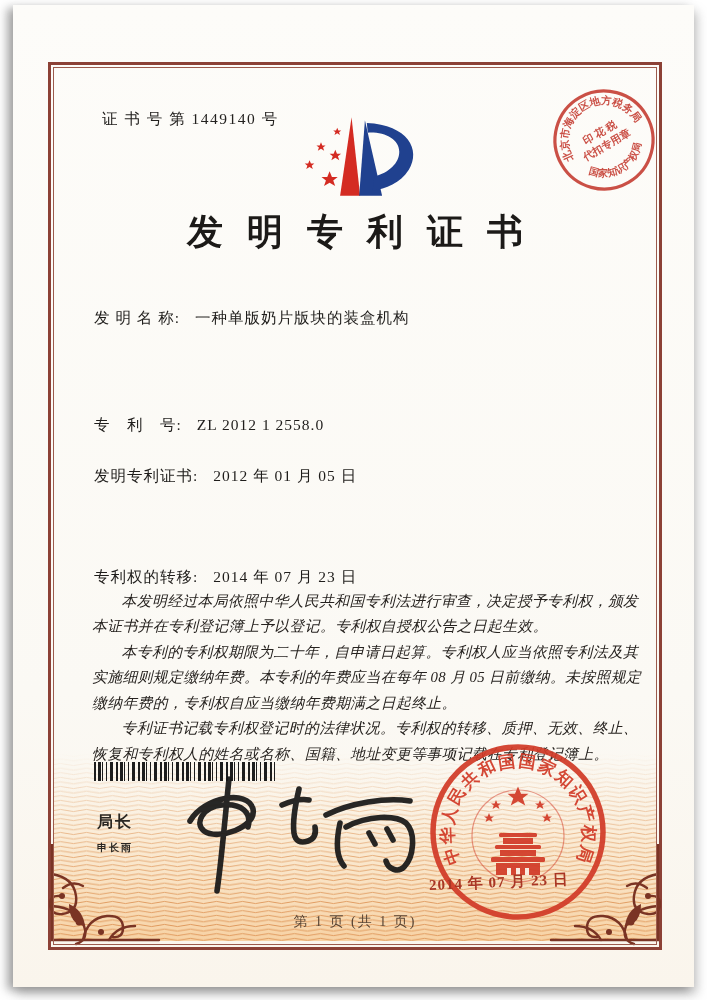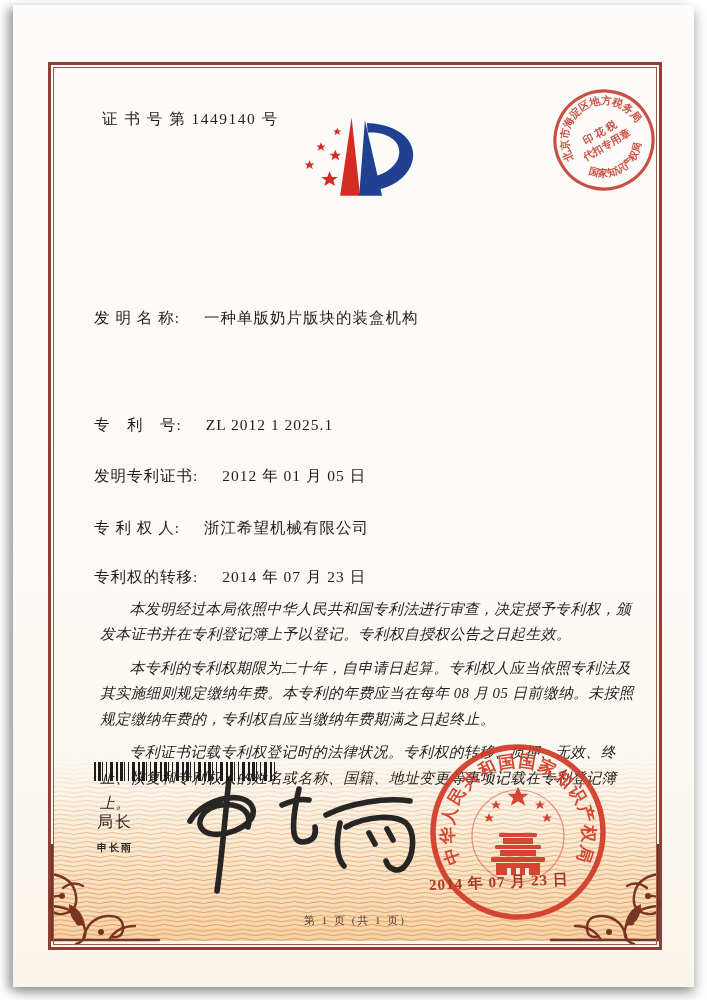--- a/index.html
+++ b/index.html
@@ -34,53 +34,53 @@
   .tax-stamp{position:absolute;left:488px;top:10px;}
   .doc-title{
     position:absolute;left:0;top:143px;width:100%;text-align:center;
     font-size:36px;font-weight:bold;color:#1c1a18;
     letter-spacing:24px;text-indent:24px;
   }
   .field{
     position:absolute;left:43px;font-size:15.5px;color:#1f1d1b;white-space:nowrap;
     letter-spacing:1px;
   }
-  .field .fvalue{margin-left:24px;}
+  .field .fvalue{margin-left:15px;}
   .paragraphs{
     position:absolute;left:41px;top:524px;width:552px;
     font-size:14.8px;line-height:1.72;color:#26221f;
     font-style:italic;
   }
-  .paragraphs p{margin:8px;text-indent:2em;letter-spacing:0.4px;}
+  .paragraphs p{margin:0;text-indent:2em;letter-spacing:0.4px;}
   .barcode{
     position:absolute;left:43px;top:697px;width:181px;height:19px;
     background:repeating-linear-gradient(90deg,
       #1d1d1d 0 2px,transparent 2px 4px,
       #1d1d1d 4px 7px,transparent 7px 8px,
       #1d1d1d 8px 9px,transparent 9px 12px,
       #1d1d1d 12px 13px,transparent 13px 16px,
       #1d1d1d 16px 19px,transparent 19px 22px);
   }
   .sig-title{
-    position:absolute;left:46px;top:747px;font-size:16px;font-weight:400;
+    position:absolute;left:46px;top:747px;font-size:16px;font-weight:700;
     color:#2a2723;font-family:"Liberation Sans", sans-serif;letter-spacing:2px;
   }
   .sig-name{
     position:absolute;left:46px;top:776px;font-size:10px;font-weight:700;
     color:#2a2723;font-family:"Liberation Sans", sans-serif;letter-spacing:2px;
   }
   .signature-svg{position:absolute;left:105px;top:700px;}
   .seal-svg{position:absolute;left:372px;top:672px;}
   .seal-date{
     position:absolute;left:378px;top:808px;font-size:15px;font-weight:bold;
     color:#a93625;letter-spacing:1px;transform:rotate(-2.5deg);
   }
   .footer{
     position:absolute;left:0;top:848px;width:100%;text-align:center;
-    font-size:11px;color:#584434;letter-spacing:2px;
+    font-size:14px;color:#584434;letter-spacing:2px;
   }
 </style>
 </head>
 <body>
 
 <div class="sheet">
   <div class="frame">
 
     <svg class="band" width="602" height="188" viewBox="0 0 602 188">
       <defs>
@@ -166,32 +166,30 @@
           <textPath href="#taxTop" startOffset="50%" text-anchor="middle">北京市海淀区地方税务局</textPath>
         </text>
         <text x="65" y="60" font-size="10.5" font-weight="bold" fill="#c4392e" text-anchor="middle" font-family="Liberation Serif, serif">印 花 税</text>
         <text x="65" y="74" font-size="10.5" font-weight="bold" fill="#c4392e" text-anchor="middle" font-family="Liberation Serif, serif">代扣专用章</text>
         <text font-size="10" font-weight="bold" fill="#c4392e" font-family="Liberation Serif, serif">
           <textPath href="#taxBot" startOffset="50%" text-anchor="middle">国家知识产权局</textPath>
         </text>
       </g>
     </svg>
 
+    <div class="doc-title">发明专利证书</div>
 
     <div class="field" style="top:243px">
       <span class="flabel">发 明 名 称:</span><span class="fvalue">一种单版奶片版块的装盒机构</span>
     </div>
     <div class="field" style="top:350px">
-      <span class="flabel">专　利　号:</span><span class="fvalue">ZL 2012 1 2025.1</span>
+      <span class="flabel">专　利　号:</span><span class="fvalue">ZL 2012 1 2558.0</span>
     </div>
     <div class="field" style="top:401px">
       <span class="flabel">发明专利证书:</span><span class="fvalue">2012 年 01 月 05 日</span>
-    </div>
-    <div class="field" style="top:453px">
-      <span class="flabel">专 利 权 人:</span><span class="fvalue">浙江希望机械有限公司</span>
     </div>
     <div class="field" style="top:502px">
       <span class="flabel">专利权的转移:</span><span class="fvalue">2014 年 07 月 23 日</span>
     </div>
 
     <div class="paragraphs">
       <p>本发明经过本局依照中华人民共和国专利法进行审查，决定授予专利权，颁发本证书并在专利登记簿上予以登记。专利权自授权公告之日起生效。</p>
       <p>本专利的专利权期限为二十年，自申请日起算。专利权人应当依照专利法及其实施细则规定缴纳年费。本专利的年费应当在每年 08 月 05 日前缴纳。未按照规定缴纳年费的，专利权自应当缴纳年费期满之日起终止。</p>
       <p>专利证书记载专利权登记时的法律状况。专利权的转移、质押、无效、终止、恢复和专利权人的姓名或名称、国籍、地址变更等事项记载在专利登记簿上。</p>
     </div>

